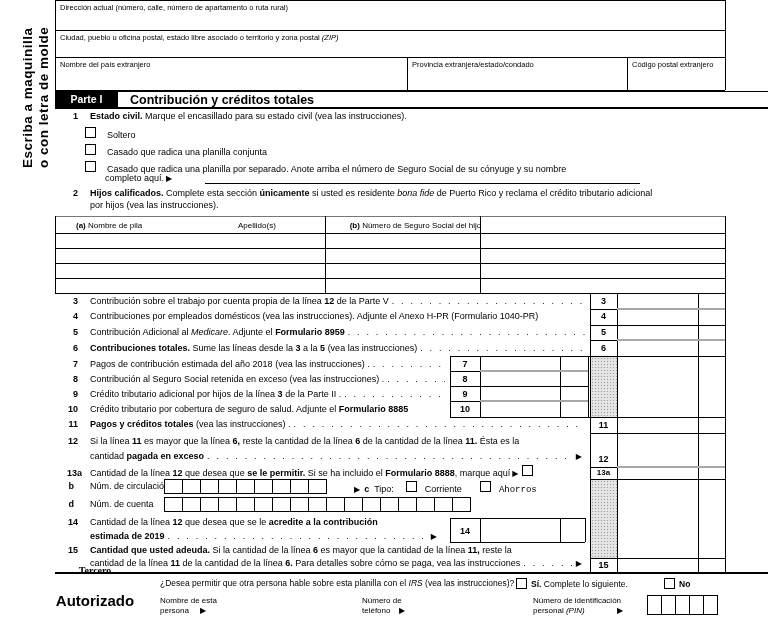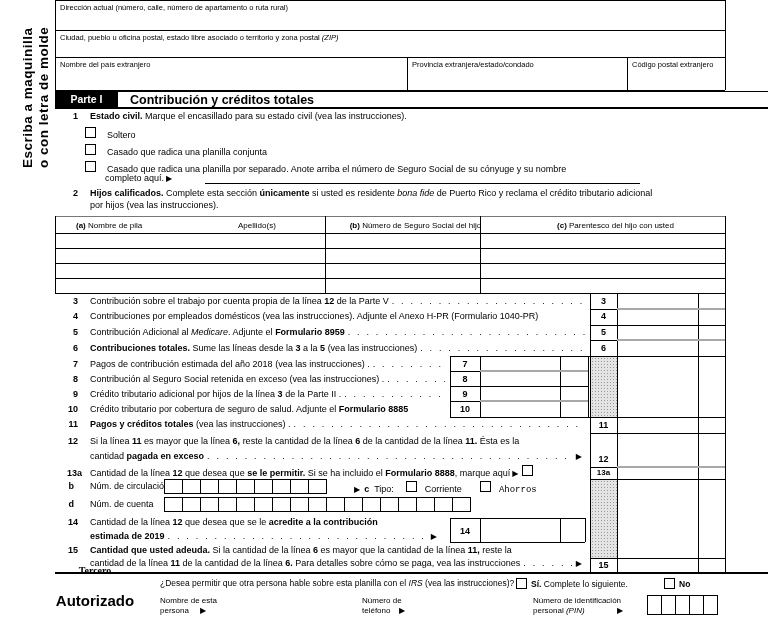--- a/index.html
+++ b/index.html
@@ -107,21 +107,20 @@
   <div class="hl" style="left:55px;top:263px;width:670px;"></div>
   <div class="hl" style="left:55px;top:278px;width:670px;"></div>
   <div class="hl" style="left:55px;top:293px;width:670px;"></div>
   <div class="vl" style="left:55px;top:216px;height:77px;"></div>
   <div class="vl" style="left:725px;top:216px;height:77px;"></div>
   <div class="vl" style="left:325px;top:216px;height:77px;"></div>
   <div class="vl" style="left:480px;top:216px;height:77px;"></div>
   <div class="hdrcell" style="left:63px;top:221px;"><span class="b">(a)</span><span> Nombre de pila</span></div>
   <div class="hdrcell" style="left:225px;top:221px;">Apellido(s)</div>
   <div class="hdrcell" style="left:325px;top:221px;width:155px;text-align:center;"><span class="b">(b)</span><span> Número de Seguro Social del hijo</span></div>
-  <div class="hdrcell" style="left:480px;top:221px;width:245px;text-align:center;"><span class="b">(c)</span><span> Parentesco del hijo con usted</span></div>
   <div class="a" id="table-body" style="left:55px;top:233px;width:670px;height:60px;">
       <div class="t-row">
         <div class="t-cell" style="width: 270px;"></div>
         <div class="t-cell" style="width: 155px;"></div>
         <div class="t-cell" style="width: 245px;"></div>
       </div>
       <div class="t-row">
         <div class="t-cell" style="width: 270px;"></div>
         <div class="t-cell" style="width: 155px;"></div>
         <div class="t-cell" style="width: 245px;"></div>

